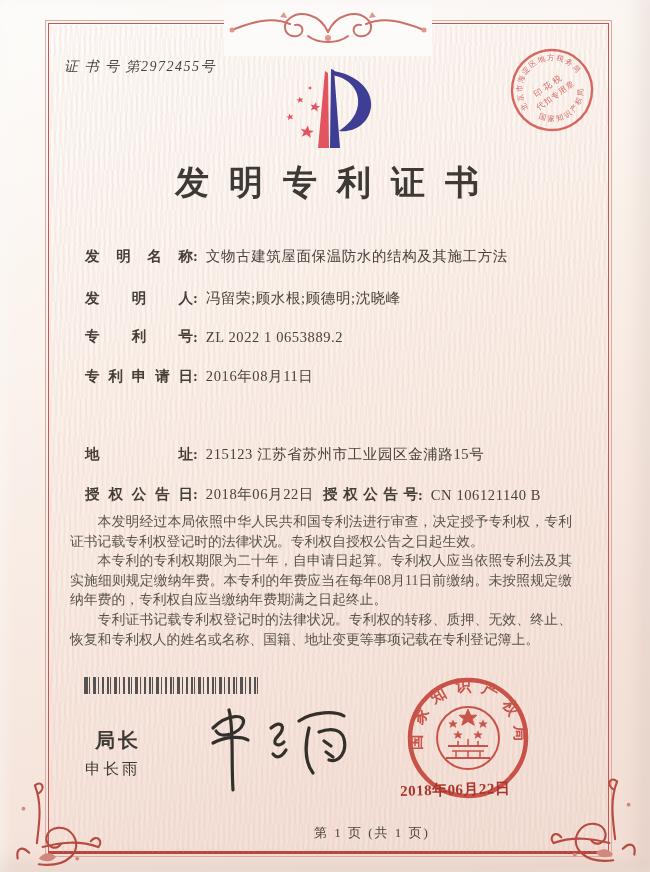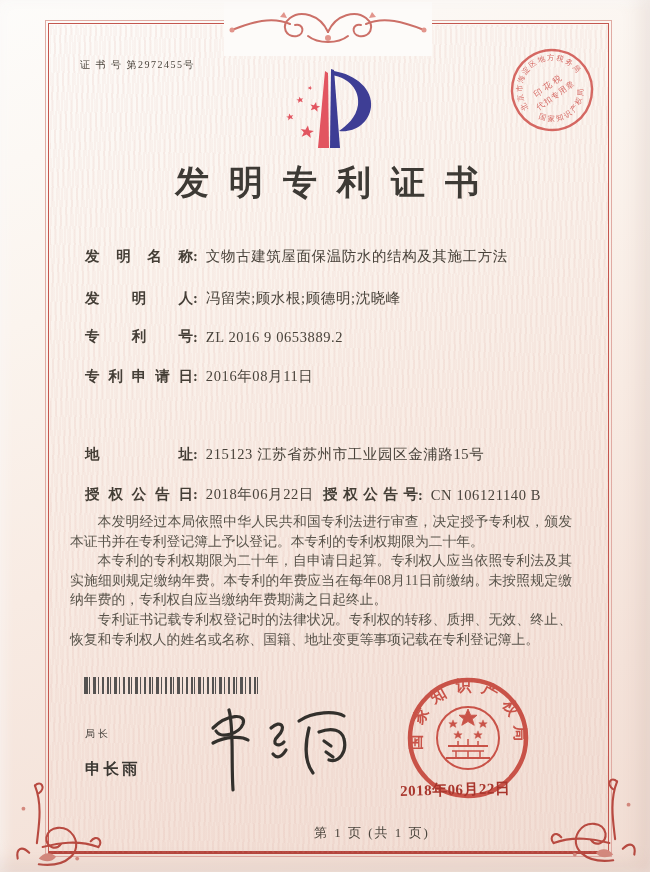--- a/index.html
+++ b/index.html
@@ -12,42 +12,42 @@
     background:
       repeating-linear-gradient(93deg, rgba(216,160,150,0.09) 0 2px, rgba(0,0,0,0) 2px 5px),
       repeating-linear-gradient(86deg, rgba(216,160,150,0.07) 0 2px, rgba(0,0,0,0) 2px 6px);}
   .frame{position:absolute;left:48px;top:23px;width:559px;height:827px;
     border:1px solid #c4574f;border-bottom:3px solid #b6453d;
     outline:1px solid #e0aba3;outline-offset:2px;}
   .ornament{position:absolute;left:224px;top:2px;width:208px;height:54px;background:#fdfbf9;}
   .flourish{position:absolute;width:96px;height:96px;}
   .flourish.right{left:546px;top:772px;}
   .flourish.left{left:10px;top:776px;transform:scaleX(-1);}
-  .cert-number{position:absolute;left:80px;top:58px;font-size:10px;letter-spacing:1.5px;color:#4a443c;}
+  .cert-number{position:absolute;left:64px;top:58px;font-size:14px;letter-spacing:1.5px;color:#4a443c;font-style:italic;}
   .logo{position:absolute;left:281px;top:60px;width:102px;height:95px;}
   .title{position:absolute;left:0;top:160px;width:650px;text-align:center;
     font-size:34px;font-weight:600;letter-spacing:20px;padding-left:24px;box-sizing:border-box;color:#3d3a35;}
   .row{position:absolute;left:85px;width:500px;font-size:14.5px;color:#48423a;white-space:nowrap;}
   .flabel{display:inline-block;width:108px;text-align:justify;text-align-last:justify;font-weight:600;color:#443e36;vertical-align:bottom;}
   .flabel.small{width:95px;}
   .colon{margin-right:8px;font-weight:600;}
   .fvalue{letter-spacing:.6px;}
   .grant2{position:absolute;left:238px;top:0;}
   .bodytext{position:absolute;left:70px;top:512px;width:502px;font-size:13.8px;line-height:19.6px;
     text-align:justify;color:#59544b;}
   .bodytext p{margin:0;text-indent:2em;}
   .barcode{position:absolute;left:84px;top:677px;width:174px;height:17px;opacity:.85;border-left:2px solid #3a3a3a;
     background:repeating-linear-gradient(90deg,
       #3a3a3a 0px,#3a3a3a 2px,rgba(0,0,0,0) 2px,rgba(0,0,0,0) 3px,
       #3a3a3a 3px,#3a3a3a 4px,rgba(0,0,0,0) 4px,rgba(0,0,0,0) 7px,
       #3a3a3a 7px,#3a3a3a 10px,rgba(0,0,0,0) 10px,rgba(0,0,0,0) 12px,
       #3a3a3a 12px,#3a3a3a 13px,rgba(0,0,0,0) 13px,rgba(0,0,0,0) 16px,
       #3a3a3a 16px,#3a3a3a 18px,rgba(0,0,0,0) 18px,rgba(0,0,0,0) 21px);}
-  .director-title{position:absolute;left:85px;top:727px;font-size:10px;font-weight:400;letter-spacing:3px;color:#3c3833;}
-  .director-name{position:absolute;left:85px;top:759px;font-size:15.5px;font-weight:700;letter-spacing:3px;color:#3c3833;}
+  .director-title{position:absolute;left:95px;top:727px;font-size:20px;font-weight:700;letter-spacing:3px;color:#3c3833;}
+  .director-name{position:absolute;left:85px;top:759px;font-size:15.5px;font-weight:400;letter-spacing:3px;color:#3c3833;}
   .signature{position:absolute;left:193px;top:698px;width:160px;height:100px;}
   .seal{position:absolute;left:396px;top:666px;width:144px;height:144px;opacity:.85;}
   .seal-date{position:absolute;left:400px;top:780px;width:150px;font-size:15px;font-weight:700;
     color:#a8352c;letter-spacing:.5px;transform:rotate(-1.5deg);}
   .tax-stamp{position:absolute;left:502px;top:40px;width:100px;height:100px;transform:rotate(-35deg);opacity:.8;}
   .footer{position:absolute;left:48px;top:824px;width:560px;text-align:center;font-size:13px;color:#4c463e;letter-spacing:2px;margin-left:44px;}
   svg text{font-family:"Liberation Serif",serif;}
 </style>
 </head>
 <body>
@@ -132,37 +132,37 @@
 
   <div class="title">发明专利证书</div>
 
   <div class="row" style="top:247px">
     <span class="flabel">发明名称</span><span class="colon">:</span><span class="fvalue">文物古建筑屋面保温防水的结构及其施工方法</span>
   </div>
   <div class="row" style="top:289px">
     <span class="flabel">发明人</span><span class="colon">:</span><span class="fvalue">冯留荣;顾水根;顾德明;沈晓峰</span>
   </div>
   <div class="row" style="top:327px">
-    <span class="flabel">专利号</span><span class="colon">:</span><span class="fvalue">ZL 2016 9 0653889.2</span>
+    <span class="flabel">专利号</span><span class="colon">:</span><span class="fvalue">ZL 2022 1 0653889.2</span>
   </div>
   <div class="row" style="top:367px">
     <span class="flabel">专利申请日</span><span class="colon">:</span><span class="fvalue">2016年08月11日</span>
   </div>
   <div class="row" style="top:445px">
     <span class="flabel">地址</span><span class="colon">:</span><span class="fvalue">215123 江苏省苏州市工业园区金浦路15号</span>
   </div>
   <div class="row" style="top:485px">
     <span class="flabel">授权公告日</span><span class="colon">:</span><span class="fvalue">2018年06月22日</span>
     <span class="grant2">
       <span class="flabel small">授权公告号</span><span class="colon">:</span><span class="fvalue">CN 106121140 B</span>
     </span>
   </div>
 
   <div class="bodytext">
-    <p>本发明经过本局依照中华人民共和国专利法进行审查，决定授予专利权，颁发本证书并在专利登记簿上予以登记。本专利的专利权期限为二十年。</p>
+    <p>本发明经过本局依照中华人民共和国专利法进行审查，决定授予专利权，专利证书记载专利权登记时的法律状况。专利权自授权公告之日起生效。</p>
     <p>本专利的专利权期限为二十年，自申请日起算。专利权人应当依照专利法及其实施细则规定缴纳年费。本专利的年费应当在每年08月11日前缴纳。未按照规定缴纳年费的，专利权自应当缴纳年费期满之日起终止。</p>
     <p>专利证书记载专利权登记时的法律状况。专利权的转移、质押、无效、终止、恢复和专利权人的姓名或名称、国籍、地址变更等事项记载在专利登记簿上。</p>
   </div>
 
   <div class="barcode"></div>
 
   <div class="director-title">局长</div>
   <div class="director-name">申长雨</div>
 
   <div class="signature">

